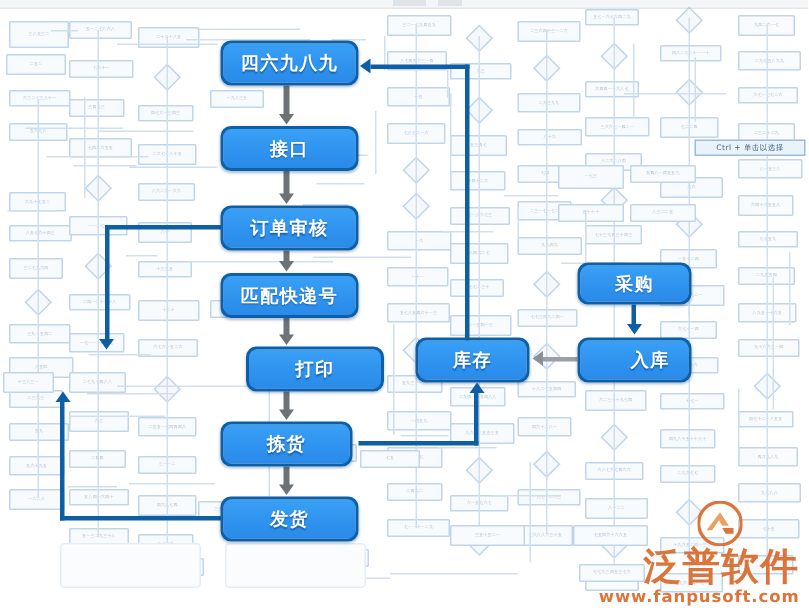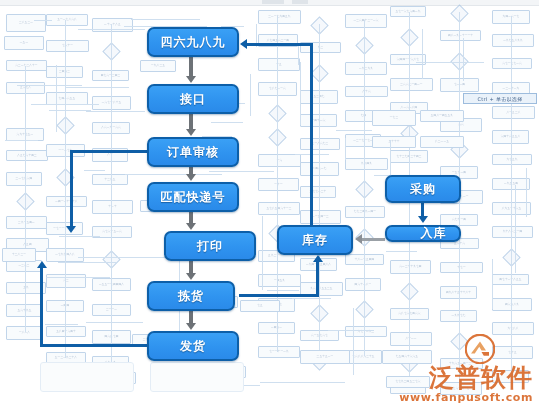--- a/index.html
+++ b/index.html
@@ -584,21 +584,21 @@
   <div class="node" style="left:147px;top:137px;width:92px;height:30px;">订单审核</div>
   <div class="node" style="left:147px;top:84px;width:92px;height:30px;">接口</div>
   <div class="node" style="left:147px;top:182px;width:92px;height:30px;">匹配快递号</div>
   <div class="node" style="left:164px;top:231px;width:92px;height:30px;">打印</div>
   <div class="node" style="left:147px;top:281px;width:88px;height:30px;">拣货</div>
   <div class="node" style="left:147px;top:331px;width:92px;height:30px;">发货</div>
 
 
   <div class="node" style="left:277px;top:225px;width:76px;height:30px;">库存</div>
   <div class="node" style="left:385px;top:175px;width:76px;height:28px;">采购</div>
-  <div class="node" style="left:385px;top:225px;width:76px;height:17px;padding-left:21px;">入库</div>
+  <div class="node" style="left:385px;top:225px;width:76px;height:30px;padding-left:21px;">入库</div>
 
   <div class="watermark">
     <div class="wm-row">
       <div class="wm-mark">
         <svg viewBox="0 0 40 40" width="30" height="30" aria-hidden="true">
           <circle cx="20" cy="20" r="19" fill="none" stroke="#d96a2b" stroke-width="3"></circle>
           <path d="M8 26 L20 10 L28 22 L22 22 L19 17 L13 26 Z" fill="#e79a55"></path>
           <path d="M22 24 L32 24 L32 29 L25 29 Z" fill="#d96a2b"></path>
         </svg>
       </div>

